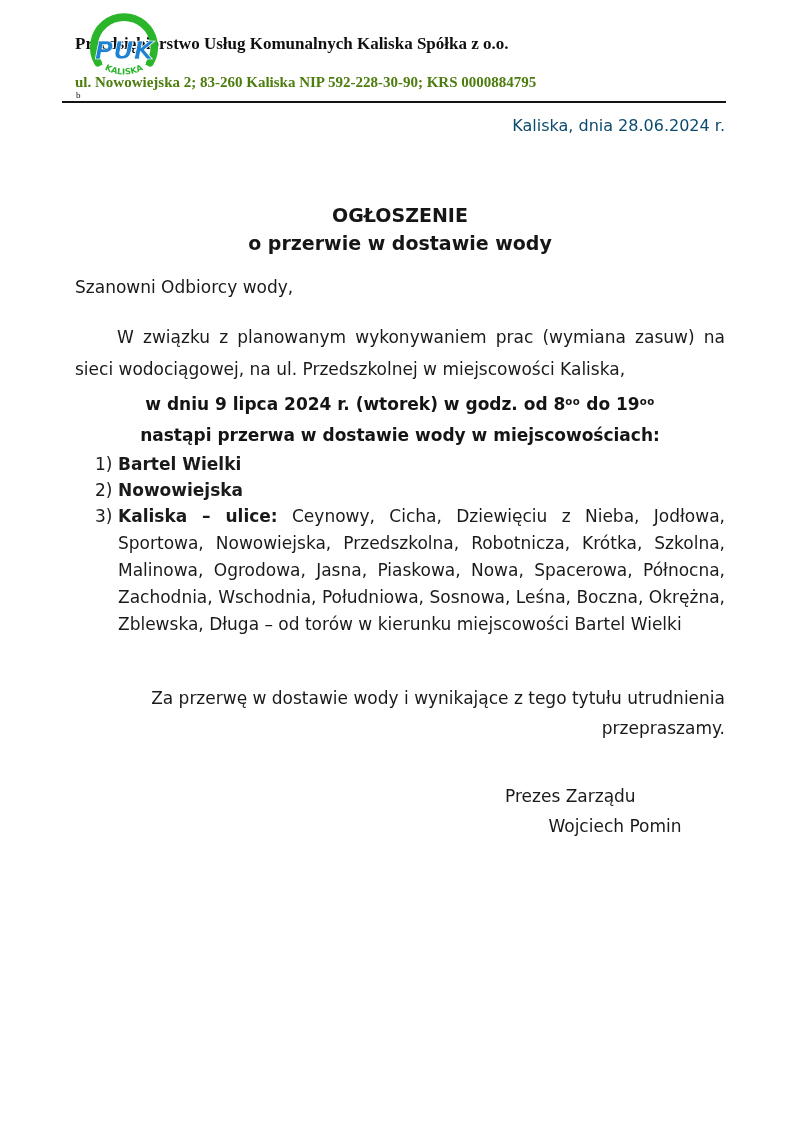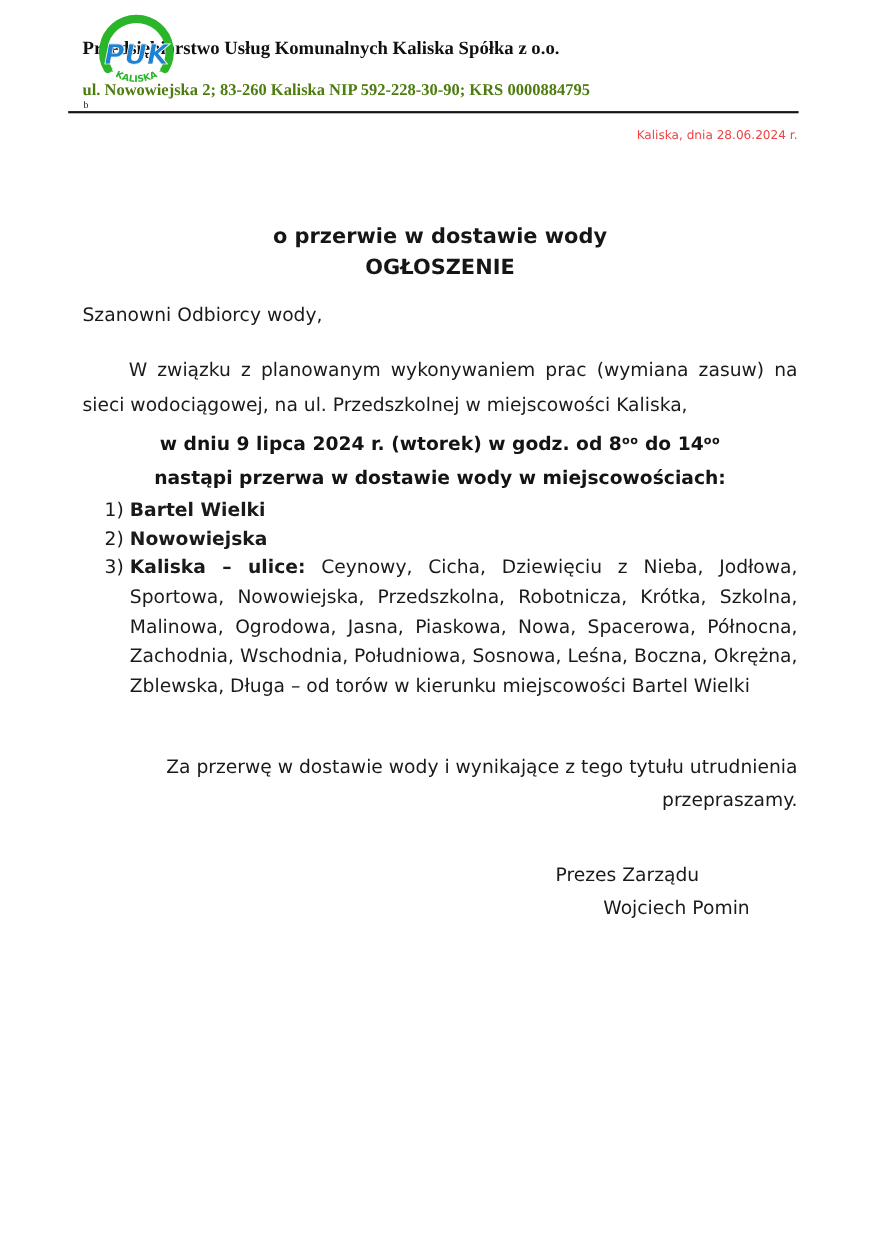--- a/index.html
+++ b/index.html
@@ -36,21 +36,21 @@
     width: 664px; height: 0;
     border-top: 2px solid #141414;
   }
   .logo {
     position: absolute; left: 82px; top: 12px;
     width: 84px; height: 88px; z-index: 2;
   }
 
   .date-line {
     position: absolute; top: 116px; right: 75px;
-    font-size: 11px; color: #ef4444;
+    font-size: 16px; color: #0c4a6e;
   }
 
   
   .content {
     position: absolute; left: 75px; top: 201px;
     width: 650px; font-size: 17px;
   }
   .doc-title {
     text-align: center; font-weight: bold;
     font-size: 19px; line-height: 28px; color: #161616;
@@ -108,30 +108,30 @@
     <text font-family="DejaVu Sans, sans-serif" font-size="10" font-weight="bold" fill="#2bb52b">
       <textPath href="#kaliska-arc" startOffset="50%" text-anchor="middle">✦ KALISKA ✦</textPath>
     </text>
   </svg>
 
   <div class="date-line">Kaliska, dnia 28.06.2024 r.</div>
 
   <div class="content">
 
     <div class="doc-title">
+      <div>OGŁOSZENIE</div>
       <div>o przerwie w dostawie wody</div>
-      <div>OGŁOSZENIE</div>
     </div>
 
     <div class="salutation">Szanowni Odbiorcy wody,</div>
 
     <div class="intro">W związku z planowanym wykonywaniem prac (wymiana zasuw) na sieci wodociągowej, na ul. Przedszkolnej w miejscowości Kaliska,</div>
 
     <div class="notice">
-      <div><span>w dniu 9 lipca 2024 r. (wtorek) w godz. od 8</span><span class="sup-hours">oo</span><span> do 14</span><span class="sup-hours">oo</span></div>
+      <div><span>w dniu 9 lipca 2024 r. (wtorek) w godz. od 8</span><span class="sup-hours">oo</span><span> do 19</span><span class="sup-hours">oo</span></div>
       <div>nastąpi przerwa w dostawie wody w miejscowościach:</div>
     </div>
 
     <div class="locations">
       <div class="loc-item">
         <span class="loc-num">1)</span><span class="loc-bold">Bartel Wielki</span><span></span>
       </div>
       <div class="loc-item">
         <span class="loc-num">2)</span><span class="loc-bold">Nowowiejska</span><span></span>
       </div>

